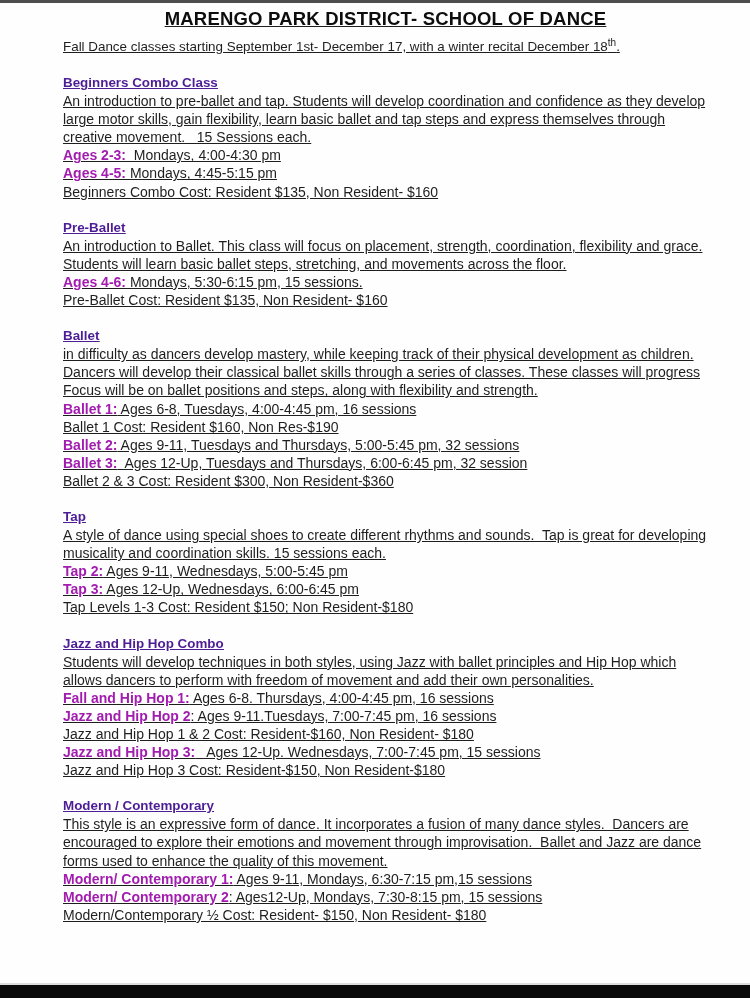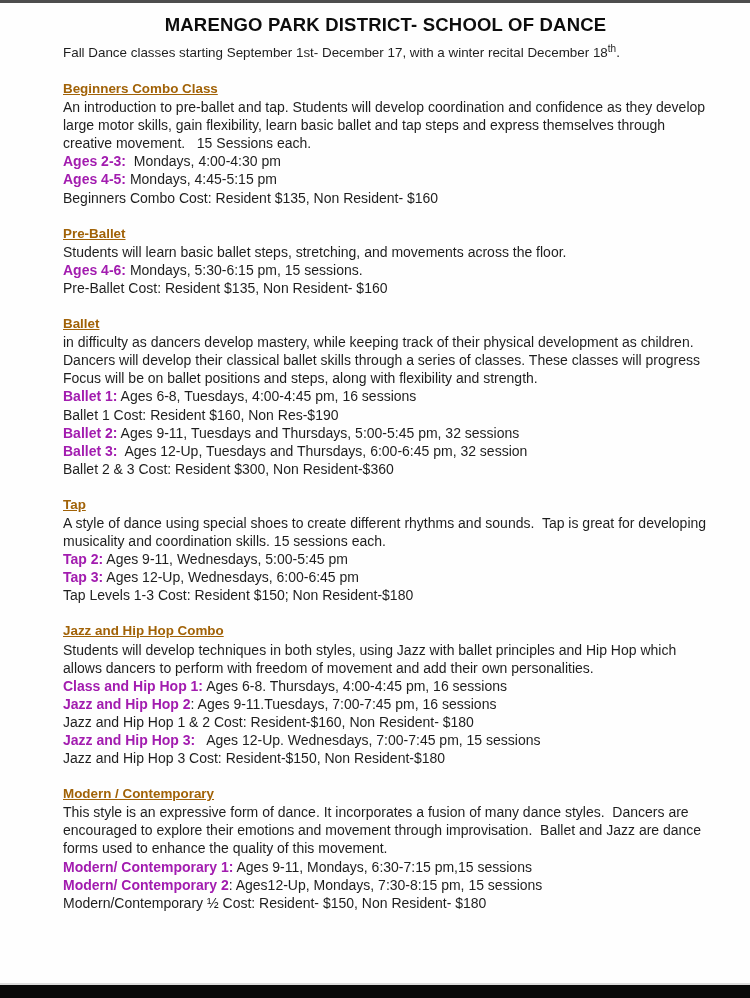--- a/index.html
+++ b/index.html
@@ -19,21 +19,22 @@
     background: #4d4d4d;
   }
   .bottom-bar {
     position: absolute;
     bottom: 0; left: 0; right: 0;
     height: 13px;
     background: #0a0a0a;
     border-top: 2px solid #dcdcdc;
   }
   .page {
-    padding: 14px 42px 0 63px;
+    padding: 8px 42px 0 63px;
+    text-decoration: underline;
   }
   h1.doc-title {
     margin: 0 0 8px 0;
     font-size: 18.5px;
     font-weight: bold;
     text-align: center;
     color: #0d0d0d;
     line-height: 22px;
     letter-spacing: 0.2px;
   }
@@ -50,21 +51,21 @@
   }
   .class-section {
     margin-top: 18px;
   }
   h2.section-heading {
     margin: 0;
     font-size: 13.4px;
     font-weight: bold;
     text-decoration: underline;
     line-height: 18.1px;
-    color: #a16207;
+    color: #4c1d95;
   }
   .line {
     font-size: 14px;
     line-height: 18.1px;
     white-space: pre-wrap;
   }
   .line b { color: #a21caf; }
 </style>
 </head>
 <body>
@@ -82,20 +83,21 @@
           <h2 class="section-heading">Beginners Combo Class</h2>
           <div class="line"><span>An introduction to pre-ballet and tap. Students will develop coordination and confidence as they develop</span></div>
           <div class="line"><span>large motor skills, gain flexibility, learn basic ballet and tap steps and express themselves through</span></div>
           <div class="line"><span>creative movement.   15 Sessions each.</span></div>
           <div class="line"><b>Ages 2-3:</b><span>  Mondays, 4:00-4:30 pm</span></div>
           <div class="line"><b>Ages 4-5:</b><span> Mondays, 4:45-5:15 pm</span></div>
           <div class="line"><span>Beginners Combo Cost: Resident $135, Non Resident- $160</span></div>
         </section>
         <section class="class-section">
           <h2 class="section-heading">Pre-Ballet</h2>
+          <div class="line"><span>An introduction to Ballet. This class will focus on placement, strength, coordination, flexibility and grace.</span></div>
           <div class="line"><span>Students will learn basic ballet steps, stretching, and movements across the floor.</span></div>
           <div class="line"><b>Ages 4-6:</b><span> Mondays, 5:30-6:15 pm, 15 sessions.</span></div>
           <div class="line"><span>Pre-Ballet Cost: Resident $135, Non Resident- $160</span></div>
         </section>
         <section class="class-section">
           <h2 class="section-heading">Ballet</h2>
           <div class="line"><span>in difficulty as dancers develop mastery, while keeping track of their physical development as children.</span></div>
           <div class="line"><span>Dancers will develop their classical ballet skills through a series of classes. These classes will progress</span></div>
           <div class="line"><span>Focus will be on ballet positions and steps, along with flexibility and strength.</span></div>
           <div class="line"><b>Ballet 1:</b><span> Ages 6-8, Tuesdays, 4:00-4:45 pm, 16 sessions</span></div>
@@ -109,21 +111,21 @@
           <div class="line"><span>A style of dance using special shoes to create different rhythms and sounds.  Tap is great for developing</span></div>
           <div class="line"><span>musicality and coordination skills. 15 sessions each.</span></div>
           <div class="line"><b>Tap 2:</b><span> Ages 9-11, Wednesdays, 5:00-5:45 pm</span></div>
           <div class="line"><b>Tap 3:</b><span> Ages 12-Up, Wednesdays, 6:00-6:45 pm</span></div>
           <div class="line"><span>Tap Levels 1-3 Cost: Resident $150; Non Resident-$180</span></div>
         </section>
         <section class="class-section">
           <h2 class="section-heading">Jazz and Hip Hop Combo</h2>
           <div class="line"><span>Students will develop techniques in both styles, using Jazz with ballet principles and Hip Hop which</span></div>
           <div class="line"><span>allows dancers to perform with freedom of movement and add their own personalities.</span></div>
-          <div class="line"><b>Class and Hip Hop 1:</b><span> Ages 6-8. Thursdays, 4:00-4:45 pm, 16 sessions</span></div>
+          <div class="line"><b>Fall and Hip Hop 1:</b><span> Ages 6-8. Thursdays, 4:00-4:45 pm, 16 sessions</span></div>
           <div class="line"><b>Jazz and Hip Hop 2</b><span>: Ages 9-11.Tuesdays, 7:00-7:45 pm, 16 sessions</span></div>
           <div class="line"><span>Jazz and Hip Hop 1 &amp; 2 Cost: Resident-$160, Non Resident- $180</span></div>
           <div class="line"><b>Jazz and Hip Hop 3:</b><span>   Ages 12-Up. Wednesdays, 7:00-7:45 pm, 15 sessions</span></div>
           <div class="line"><span>Jazz and Hip Hop 3 Cost: Resident-$150, Non Resident-$180</span></div>
         </section>
         <section class="class-section">
           <h2 class="section-heading">Modern / Contemporary</h2>
           <div class="line"><span>This style is an expressive form of dance. It incorporates a fusion of many dance styles.  Dancers are</span></div>
           <div class="line"><span>encouraged to explore their emotions and movement through improvisation.  Ballet and Jazz are dance</span></div>
           <div class="line"><span>forms used to enhance the quality of this movement.</span></div>

